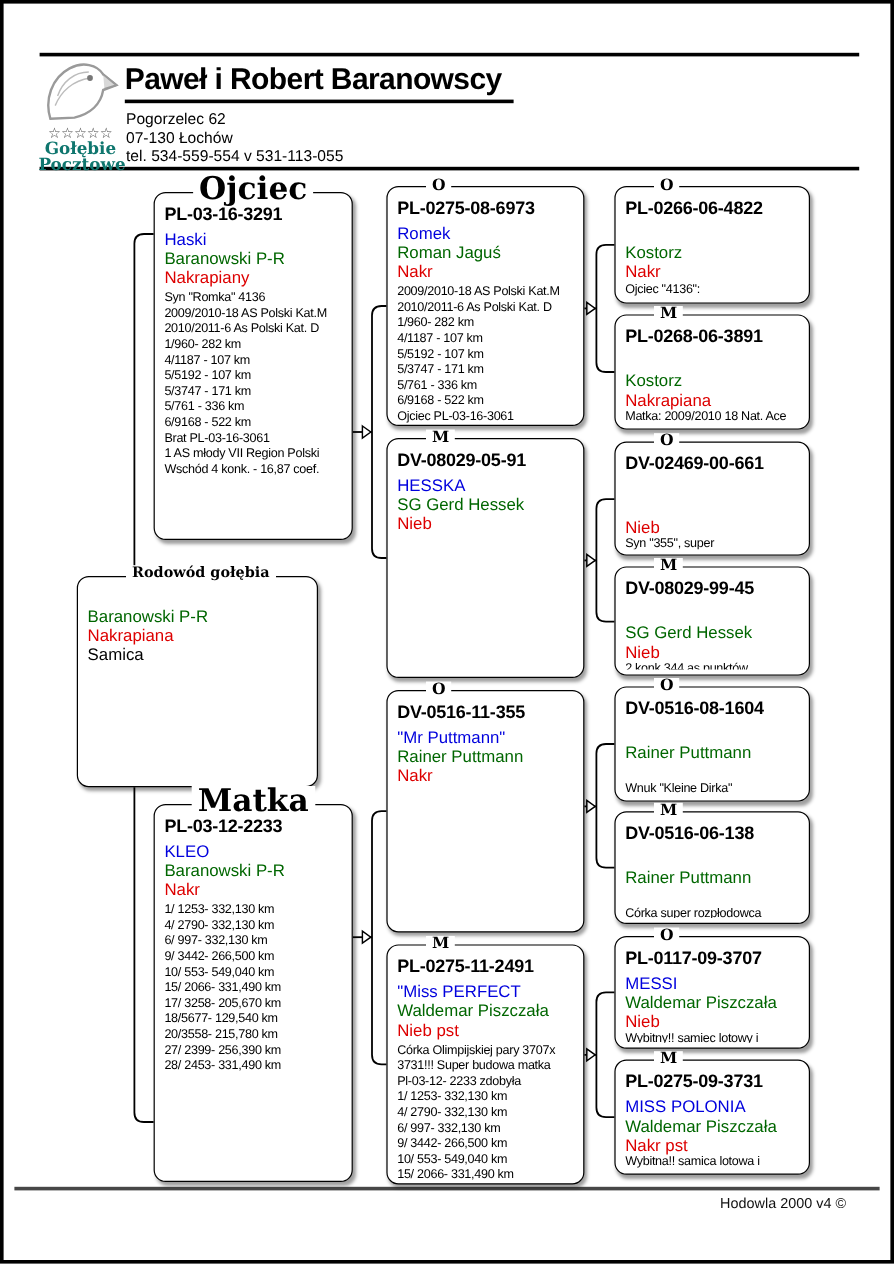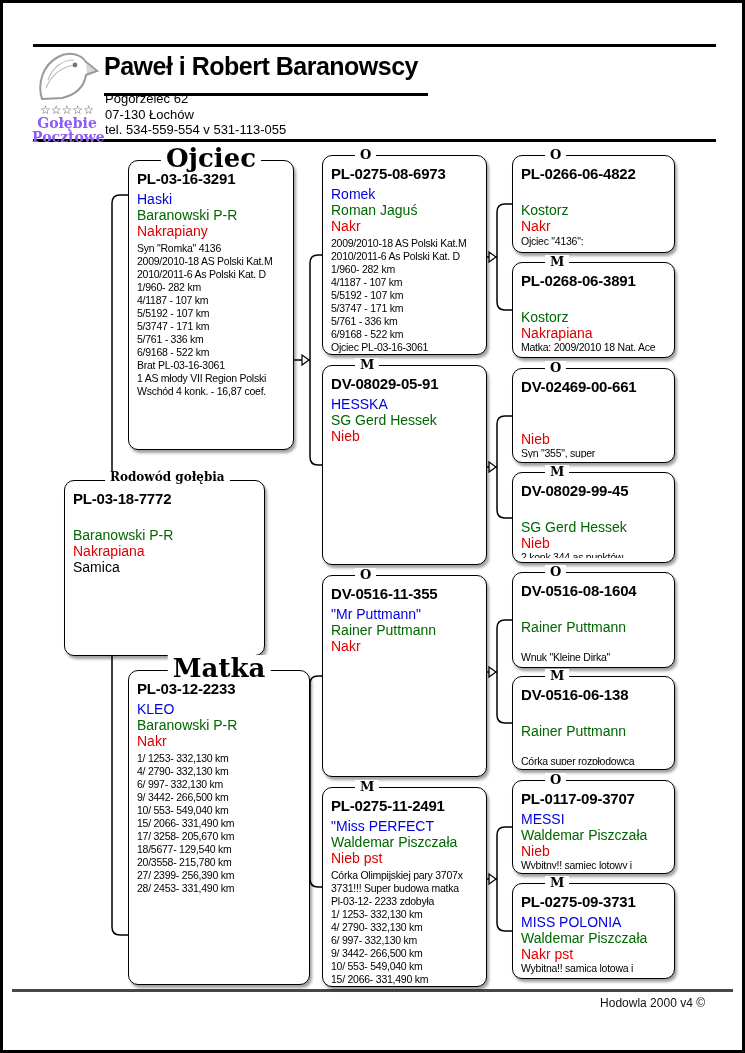--- a/index.html
+++ b/index.html
@@ -7,22 +7,22 @@
   body{position:relative;background:#fff;color:#000;font-family:"Liberation Sans",sans-serif;overflow:hidden}
   .page-frame{position:absolute;inset:0;border:3px solid #000;pointer-events:none;z-index:50}
   .rule{position:absolute;height:3px;background:#000}
   .rule.top{left:33px;top:44px;width:683px}
   .rule.mid{left:33px;top:139px;width:683px}
   .rule.footer{left:12px;top:989px;width:721px;background:#474747}
 
   
   .logo{position:absolute;left:32px;top:50px;width:70px;text-align:center}
   .logo .stars{font-size:12px;color:#4a4a4a;letter-spacing:0;line-height:12px;display:block}
-  .logo .cap{font-family:"DejaVu Serif",serif;font-weight:bold;color:#8b5cf6;font-size:14px;line-height:14px;display:block}
-  .title{position:absolute;left:104px;top:52px;font-size:25px;font-weight:bold;border-bottom:3px solid #000;padding:0 10px 12px 0;letter-spacing:-0.5px}
+  .logo .cap{font-family:"DejaVu Serif",serif;font-weight:bold;color:#0f766e;font-size:14px;line-height:14px;display:block}
+  .title{position:absolute;left:104px;top:52px;font-size:25px;font-weight:bold;border-bottom:3px solid #000;padding:0 10px 2px 0;letter-spacing:-0.5px}
   .address{position:absolute;left:105px;top:91px;font-size:13px;line-height:15.6px;white-space:pre-line}
 
   
   .pbox{position:absolute;background:#fff;border:1.5px solid #000;border-radius:10px;
         box-shadow:2px 3px 3px rgba(0,0,0,.38);padding:8px 0 4px 8px;display:flex;flex-direction:column;z-index:5}
   .frame-label{position:absolute;background:#fff;font-family:"DejaVu Serif",serif;font-weight:bold;
         padding:0 5px;white-space:nowrap;line-height:1}
   .frame-label.big{font-size:26px;top:-16px;left:50%;transform:translateX(-50%)}
   .frame-label.subj{font-size:12px;top:-10px;left:40px;transform:none}
   .frame-label.sex{font-size:13px;top:-8px;left:32px;transform:none}
@@ -104,28 +104,27 @@
 5/3747 - 171 km
 5/761 - 336 km
 6/9168 - 522 km
 Brat  PL-03-16-3061
 1 AS młody VII Region Polski
 Wschód 4 konk. - 16,87 coef.</div>
 </div>
 
 <div class="pbox subject" style="left:64px;top:480px;width:201px;height:176px">
   <span class="frame-label subj">Rodowód gołębia</span>
-  <div class="ring">PL-03-18-7772</div>
   <div class="pname"></div>
   <div class="breeder">Baranowski P-R</div>
   <div class="plumage">Nakrapiana</div>
   <div class="notes">Samica</div>
 </div>
 
-<div class="pbox" style="left:128px;top:670px;width:182px;height:315px">
+<div class="pbox" style="left:128px;top:670px;width:166px;height:315px">
   <span class="frame-label big">Matka</span>
   <div class="ring">PL-03-12-2233</div>
   <div class="pname">KLEO</div>
   <div class="breeder">Baranowski P-R</div>
   <div class="plumage">Nakr</div>
   <div class="notes">1/ 1253- 332,130 km
 4/ 2790- 332,130 km
 6/ 997- 332,130 km
 9/ 3442- 266,500 km
 10/ 553- 549,040 km

